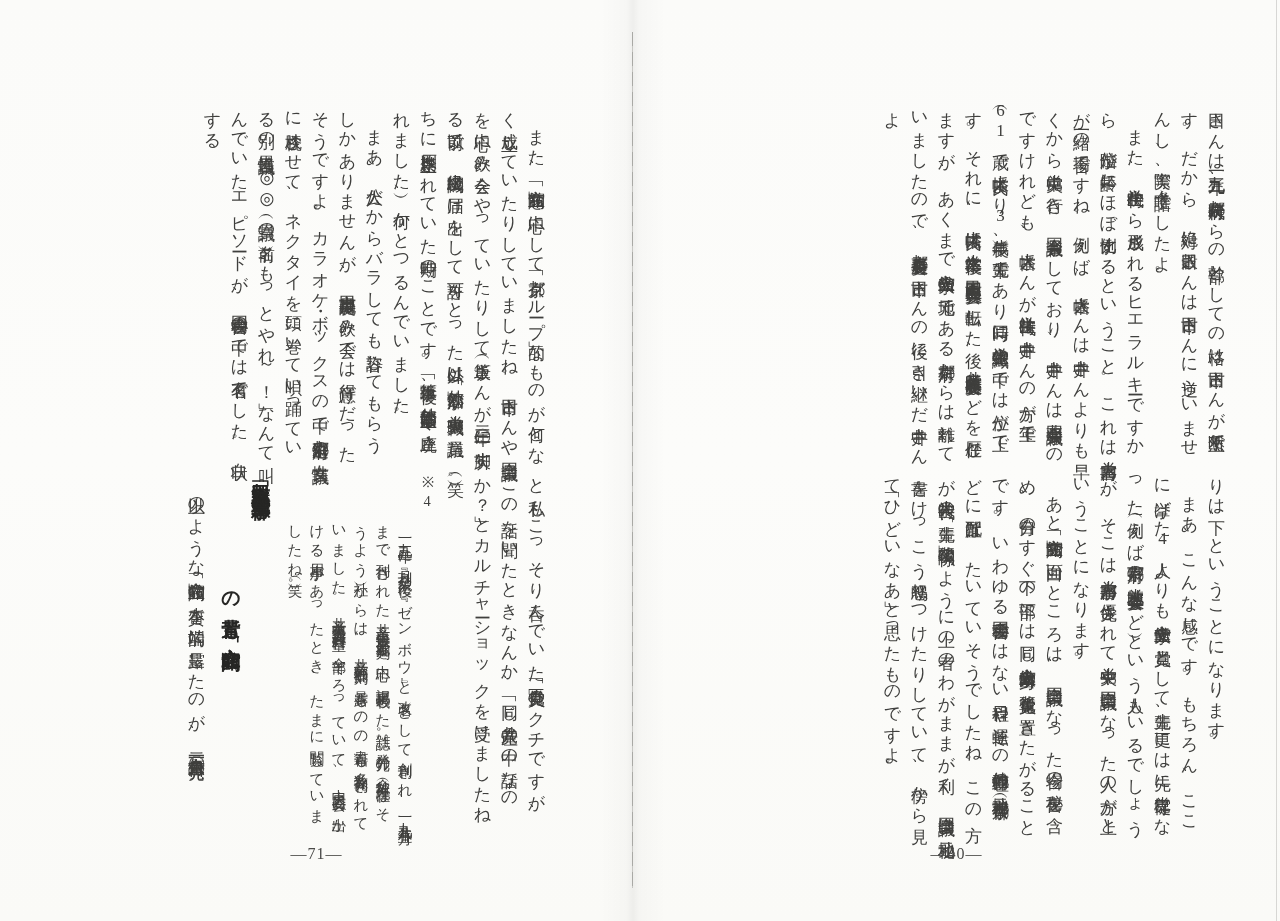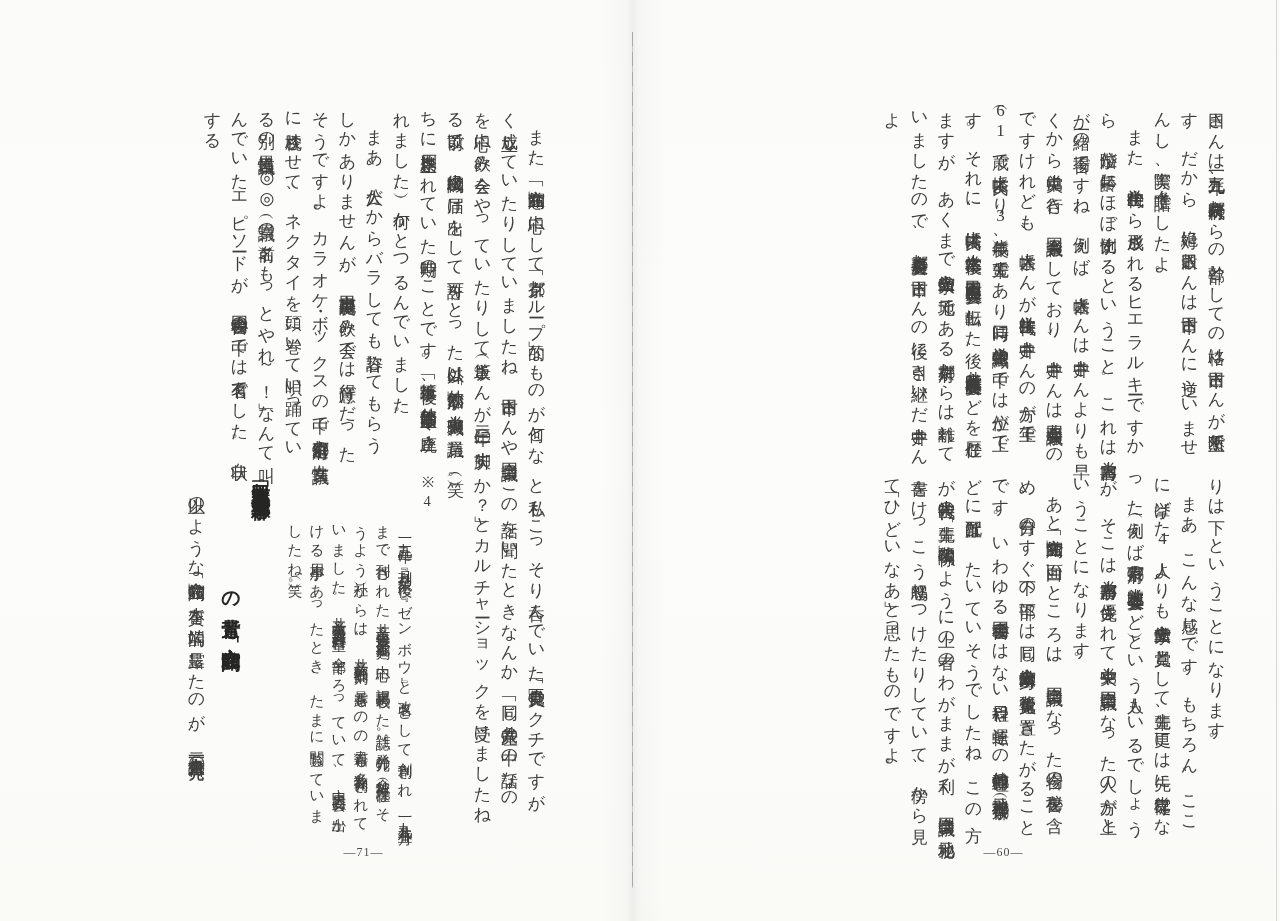--- a/index.html
+++ b/index.html
@@ -68,24 +68,23 @@
   .section-heading .h-line2 { padding-top: 112px; }
 
   .after-heading { margin-right: 6px; }
 
   .page-number {
     position: absolute;
     top: 845px;
     left: 0;
     width: 100%;
     text-align: center;
-    font-size: 12px;
+    font-size: 16px;
     letter-spacing: 1px;
     color: #4a4a48;
-    margin-left: 47px;
   }
 
   
   .gutter-shadow {
     position: absolute;
     left: 600px;
     top: 0;
     width: 66px;
     height: 921px;
     background: linear-gradient(to right,
@@ -121,21 +120,21 @@
   <div class="page page-right">
     <div class="band band-upper">
       <p class="para no-indent">田さんは一九九三年）、京都府時代からの幹部としての格は市田さんが断然上です。だから、絶対に穀田さんは市田さんに逆らいませんし、実際、唯々諾々でしたよ。</p>
       <p class="para">また、学生時代から形成されるヒエラルキーですから、位階が年齢にほぼ比例するということ。これは党内肩書が一緒の場合ですね。例えば、大幡さんは中井さんよりも早くから党中央に行き、国会議員もしており、中井さんは非国会議員なのですけれども、大幡さんが学生時代は中井さんの方が年上で（61歳で大幡氏より3歳年長）、先輩であり同時に学生党組織の中では位が上です。それに、大幡氏は大学卒業後に民青同盟中央委員会に転出した後、共産党大阪府委員長などを歴任しますが、あくまで立命館大学の地元である京都府からは離れていましたので、京都府委員長を市田さんの後に引き継いだ中井さんよ</p>
     </div>
     <div class="band band-lower">
       <p class="para no-indent">りは下、ということになります。</p>
       <p class="para">まあ、こんな感じです。もちろん、ここに挙げた4人よりも立命館大学で党員として先輩、更には先に党専従になった（例えば京都府下の党地区委員会など）という人もいるでしょうが、そこは党内肩書が優先されて党中央や国会議員になった人の方が上ということになります。</p>
       <p class="para">あと「立命館閥」で面白いところは、国会議員になった場合の秘書を含め、自分のすぐ下の部下には同じ立命館大学出身の後輩党員を置きたがることです。いわゆる国会秘書ではない日程や運転その他雑務管理の地元秘書（京都などに配置）は、たいていそうでしたね。この方が大学時代の「先輩、後輩」関係のように上の者のわがままが利く。国会議員は地元秘書をけっこう怒鳴りつけたりしていて、傍から見て「ひどいなあ」と思ったものですよ。</p>
     </div>
-    <div class="page-number">―60―</div>
+    <div class="page-number">―40―</div>
   </div>
 
   <div class="page page-left">
     <div class="band band-upper">
       <p class="para">また、「立命館閥」を中心にして「京都グループ」的なものが何となく成立していたりしていましたね。市田さんや国会議員を中心に飲み会をやっていたりして（筆坂さんが二〇〇三年に失脚する以前で、上級機関に届け出をして許可をとった以外は「外部飲酒」が党中央職員や議員たちに原則禁止されていた時期のことです。「筆坂事件」後、外部飲酒禁止令は廃止されました）、何かとつるんでいました。</p>
       <p class="para">まあ、公人だからバラしても許容してもらうしかありませんが、市田書記局長は飲み会では得意げだったそうですよ。カラオケ・ボックスの中で京都府選出の女性議員に膝枕させて、ネクタイを頭に巻いて唄い踊っている別の男性議員に「◎◎（議員の名前）、もっとやれ～！」なんて叫んでいたエピソードが、国会秘書の中では有名でした。白状する</p>
     </div>
     <div class="band band-lower">
       <p class="para no-indent">と私もこっそり呑んでいた「不良党員」のクチですが、この話を聞いたときなんか、「同じ共産党の中の話なのか？」とカルチャーショックを受けましたね（笑）。</p>
 

